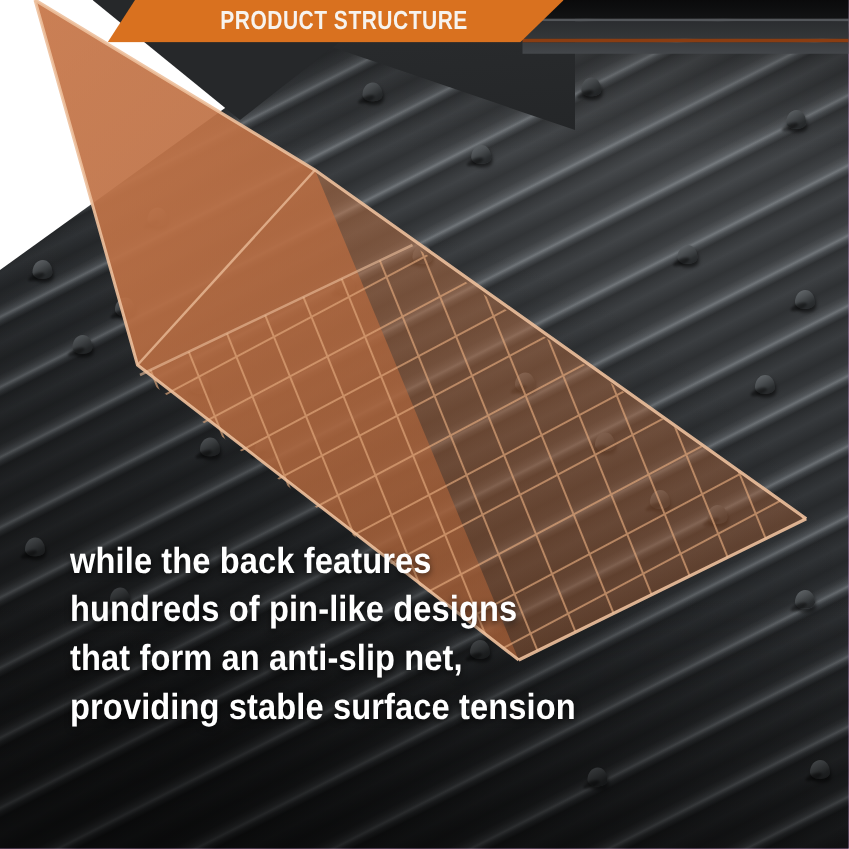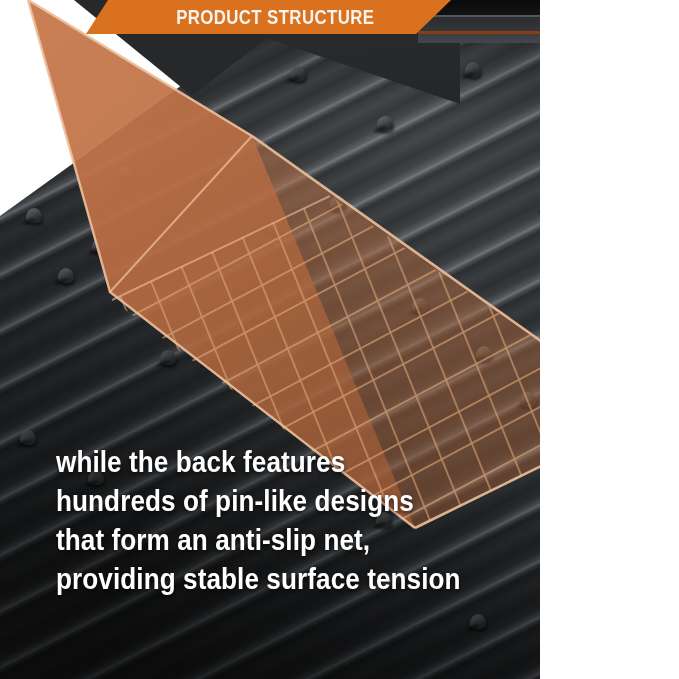--- a/index.html
+++ b/index.html
@@ -6,21 +6,21 @@
   * { margin:0; padding:0; box-sizing:border-box; }
   html, body {
     width:679px; height:679px;
     font-family:"Liberation Sans", sans-serif;
     background:#ffffff;
     overflow:hidden;
   }
 
   #stage {
     position:relative;
-    width:540px; height:679px;
+    width:679px; height:679px;
     background:#701a75;
     overflow:hidden;
   }
 
   
   .mat-base {
     position:absolute; inset:0;
     background:
       radial-gradient(130% 100% at 78% 10%, #4a4d50 0%, #3a3d40 32%, #2e3134 62%, #232527 100%);
   }
@@ -151,21 +151,21 @@
   .headline {
     color:#ee8022;
     font-size:44px;
     font-weight:bold;
     font-style:italic;
     letter-spacing:-0.5px;
     line-height:1.0;
     text-shadow:0 2px 5px rgba(0,0,0,0.55);
     white-space:nowrap;
   }
-  .body-lines { margin-top:13px; }
+  .body-lines { }
   .body-line {
     color:#ffffff;
     font-size:29px;
     font-weight:bold;
     line-height:1.34;
     letter-spacing:0.1px;
     transform:scaleX(0.90);
     transform-origin:left center;
     white-space:nowrap;
     text-shadow:0 2px 5px rgba(0,0,0,0.65);

